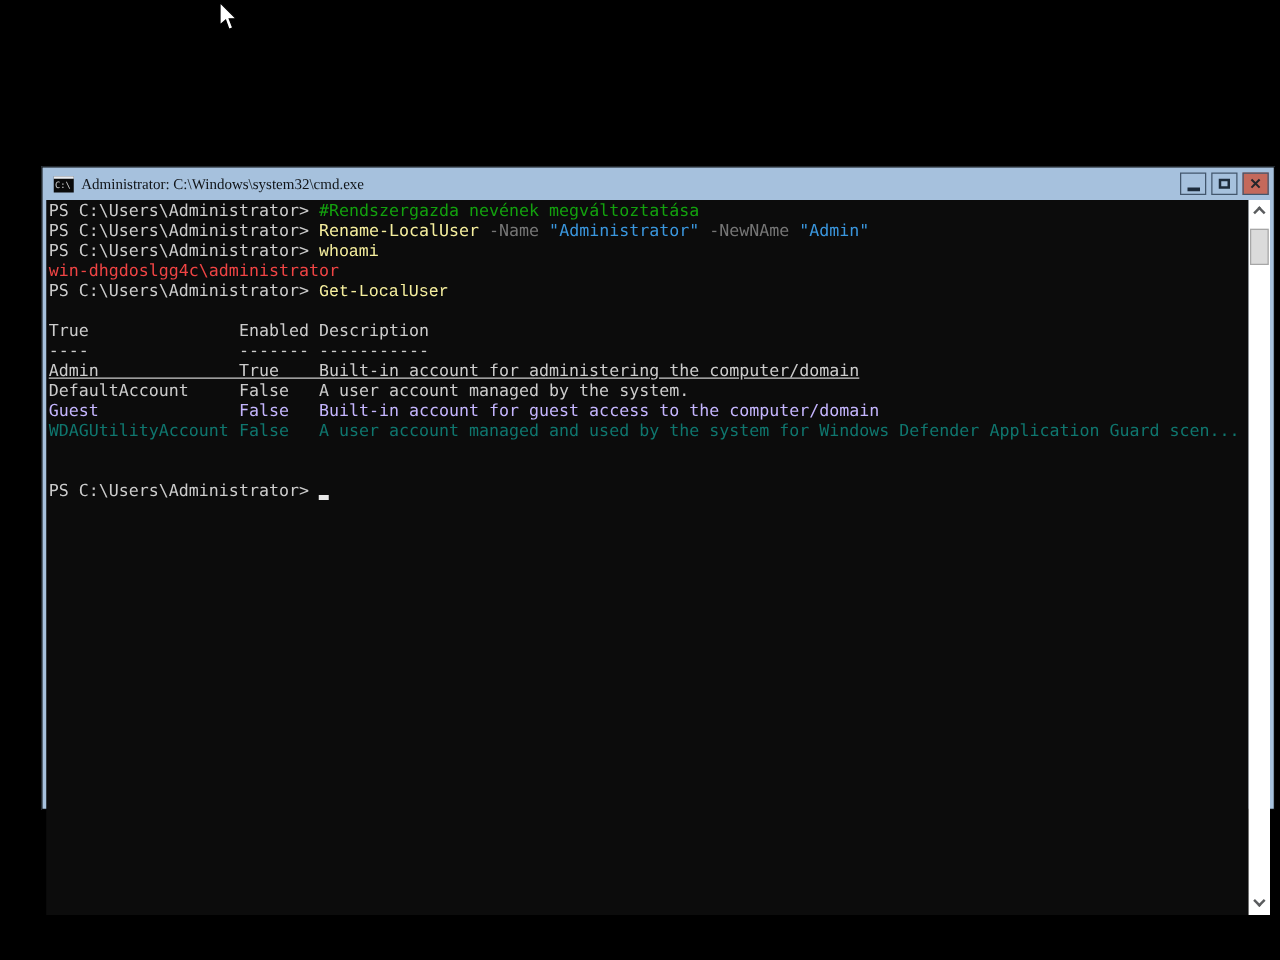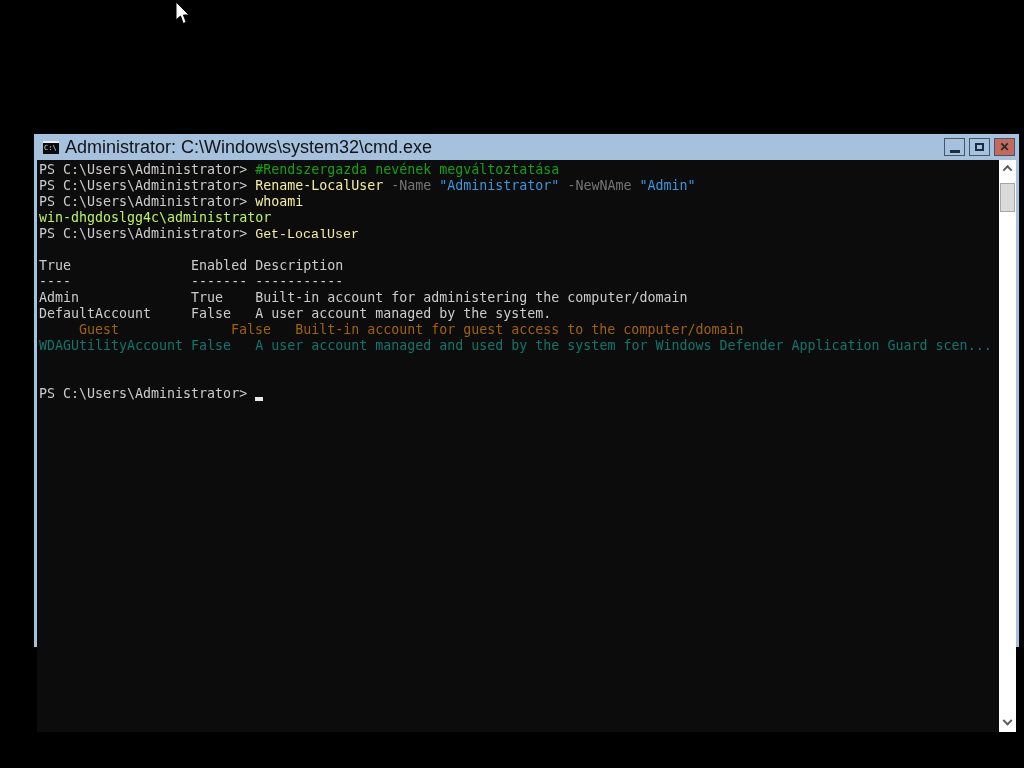--- a/index.html
+++ b/index.html
@@ -21,21 +21,21 @@
   .titlebar{
     height:26px;display:flex;align-items:center;gap:6px;padding-left:6px;
   }
   .cmd-icon{
     width:16px;height:13px;background:#0a0a0a;border-top:2px solid #e9edf2;
     box-sizing:border-box;flex:0 0 auto;
     color:#d8d8d8;font-family:"DejaVu Sans Mono",monospace;font-size:7px;line-height:10px;
     padding-left:1px;overflow:hidden;
   }
   .title-text{
-    font-size:18px;color:#101418;white-space:nowrap;overflow:hidden;flex:1 1 auto;
+    font-size:12px;color:#101418;white-space:nowrap;overflow:hidden;flex:1 1 auto;font-family:Liberation Serif, serif;
   }
   .win-buttons{display:flex;gap:4px;margin-left:auto;margin-right:1px;flex:0 0 auto;}
   .wbtn{
     width:21px;height:18px;box-sizing:border-box;border:1px solid #42566c;
     display:flex;align-items:center;justify-content:center;background:transparent;cursor:default;
   }
   .wbtn .min-bar{width:10px;height:3px;background:#1d2c3c;margin-top:8px;}
   .wbtn .max-box{width:9px;height:8px;border:2px solid #1d2c3c;box-sizing:border-box;background:transparent;}
   .wbtn-close{background:var(--closebtn,#C4695B);}
   .wbtn-close .x-glyph{font-size:12px;font-weight:bold;color:#24262b;line-height:1;}
@@ -86,29 +86,29 @@
       <div class="wbtn wbtn-close">
           <span class="x-glyph">✕</span>
         </div>
     </div>
   </div>
   <div class="win-body">
     <div class="terminal">
       <div>
           <div class="tline"><span style="color: rgb(204, 204, 204);">PS C:\Users\Administrator&gt; </span><span style="color: rgb(19, 161, 14);">#Rendszergazda nevének megváltoztatása</span></div>
           <div class="tline"><span style="color: rgb(204, 204, 204);">PS C:\Users\Administrator&gt; </span><span style="color: rgb(245, 238, 158);">Rename-LocalUser</span><span style="color: rgb(118, 118, 118);"> -Name </span><span style="color: rgb(58, 150, 221);">"Administrator"</span><span style="color: rgb(118, 118, 118);"> -NewNAme </span><span style="color: rgb(58, 150, 221);">"Admin"</span></div>
-          <div class="tline"><span style="color: rgb(204, 204, 204);">PS C:\Users\Administrator&gt; </span><span style="color: rgb(245, 238, 158);">whoami</span></div>
-          <div class="tline"><span style="color: #bef264;">win-dhgdoslgg4c\administrator</span></div>
+          <div class="tline"><span style="color: rgb(204, 204, 204);">PS C:\Users\Administrator&gt; </span><span style="color: rgb(245, 238, 158); font-family: Liberation Mono, monospace;">whoami</span></div>
+          <div class="tline"><span style="color: #ef4444;">win-dhgdoslgg4c\administrator</span></div>
           <div class="tline"><span style="color: rgb(204, 204, 204);">PS C:\Users\Administrator&gt; </span><span style="color: rgb(245, 238, 158); font-family: Liberation Mono, monospace;">Get-LocalUser</span></div>
           <div class="tline"></div>
           <div class="tline"><span style="color: rgb(204, 204, 204);">True               Enabled Description</span></div>
           <div class="tline"><span style="color: rgb(204, 204, 204);">----               ------- -----------</span></div>
-          <div class="tline"><span style="color: rgb(204, 204, 204);">Admin              True    Built-in account for administering the computer/domain</span></div>
+          <div class="tline"><span style="color: rgb(204, 204, 204); text-decoration: underline;">Admin              True    Built-in account for administering the computer/domain</span></div>
           <div class="tline"><span style="color: rgb(204, 204, 204);">DefaultAccount     False   A user account managed by the system.</span></div>
-          <div class="tline"><span style="color: #a16207; margin-left: 40px;">Guest              False   Built-in account for guest access to the computer/domain</span></div>
+          <div class="tline"><span style="color: #c4b5fd;">Guest              False   Built-in account for guest access to the computer/domain</span></div>
           <div class="tline"><span style="color: #0f766e;">WDAGUtilityAccount False   A user account managed and used by the system for Windows Defender Application Guard scen...</span></div>
           <div class="tline"></div>
           <div class="tline"></div>
           <div class="tline"><span style="color: rgb(204, 204, 204);">PS C:\Users\Administrator&gt; </span><span class="cursor-block"></span></div>
         </div>
     </div>
     <div class="scrollbar">
       <div class="sb-btn">
           <span class="chev chev-up"></span>
         </div>

